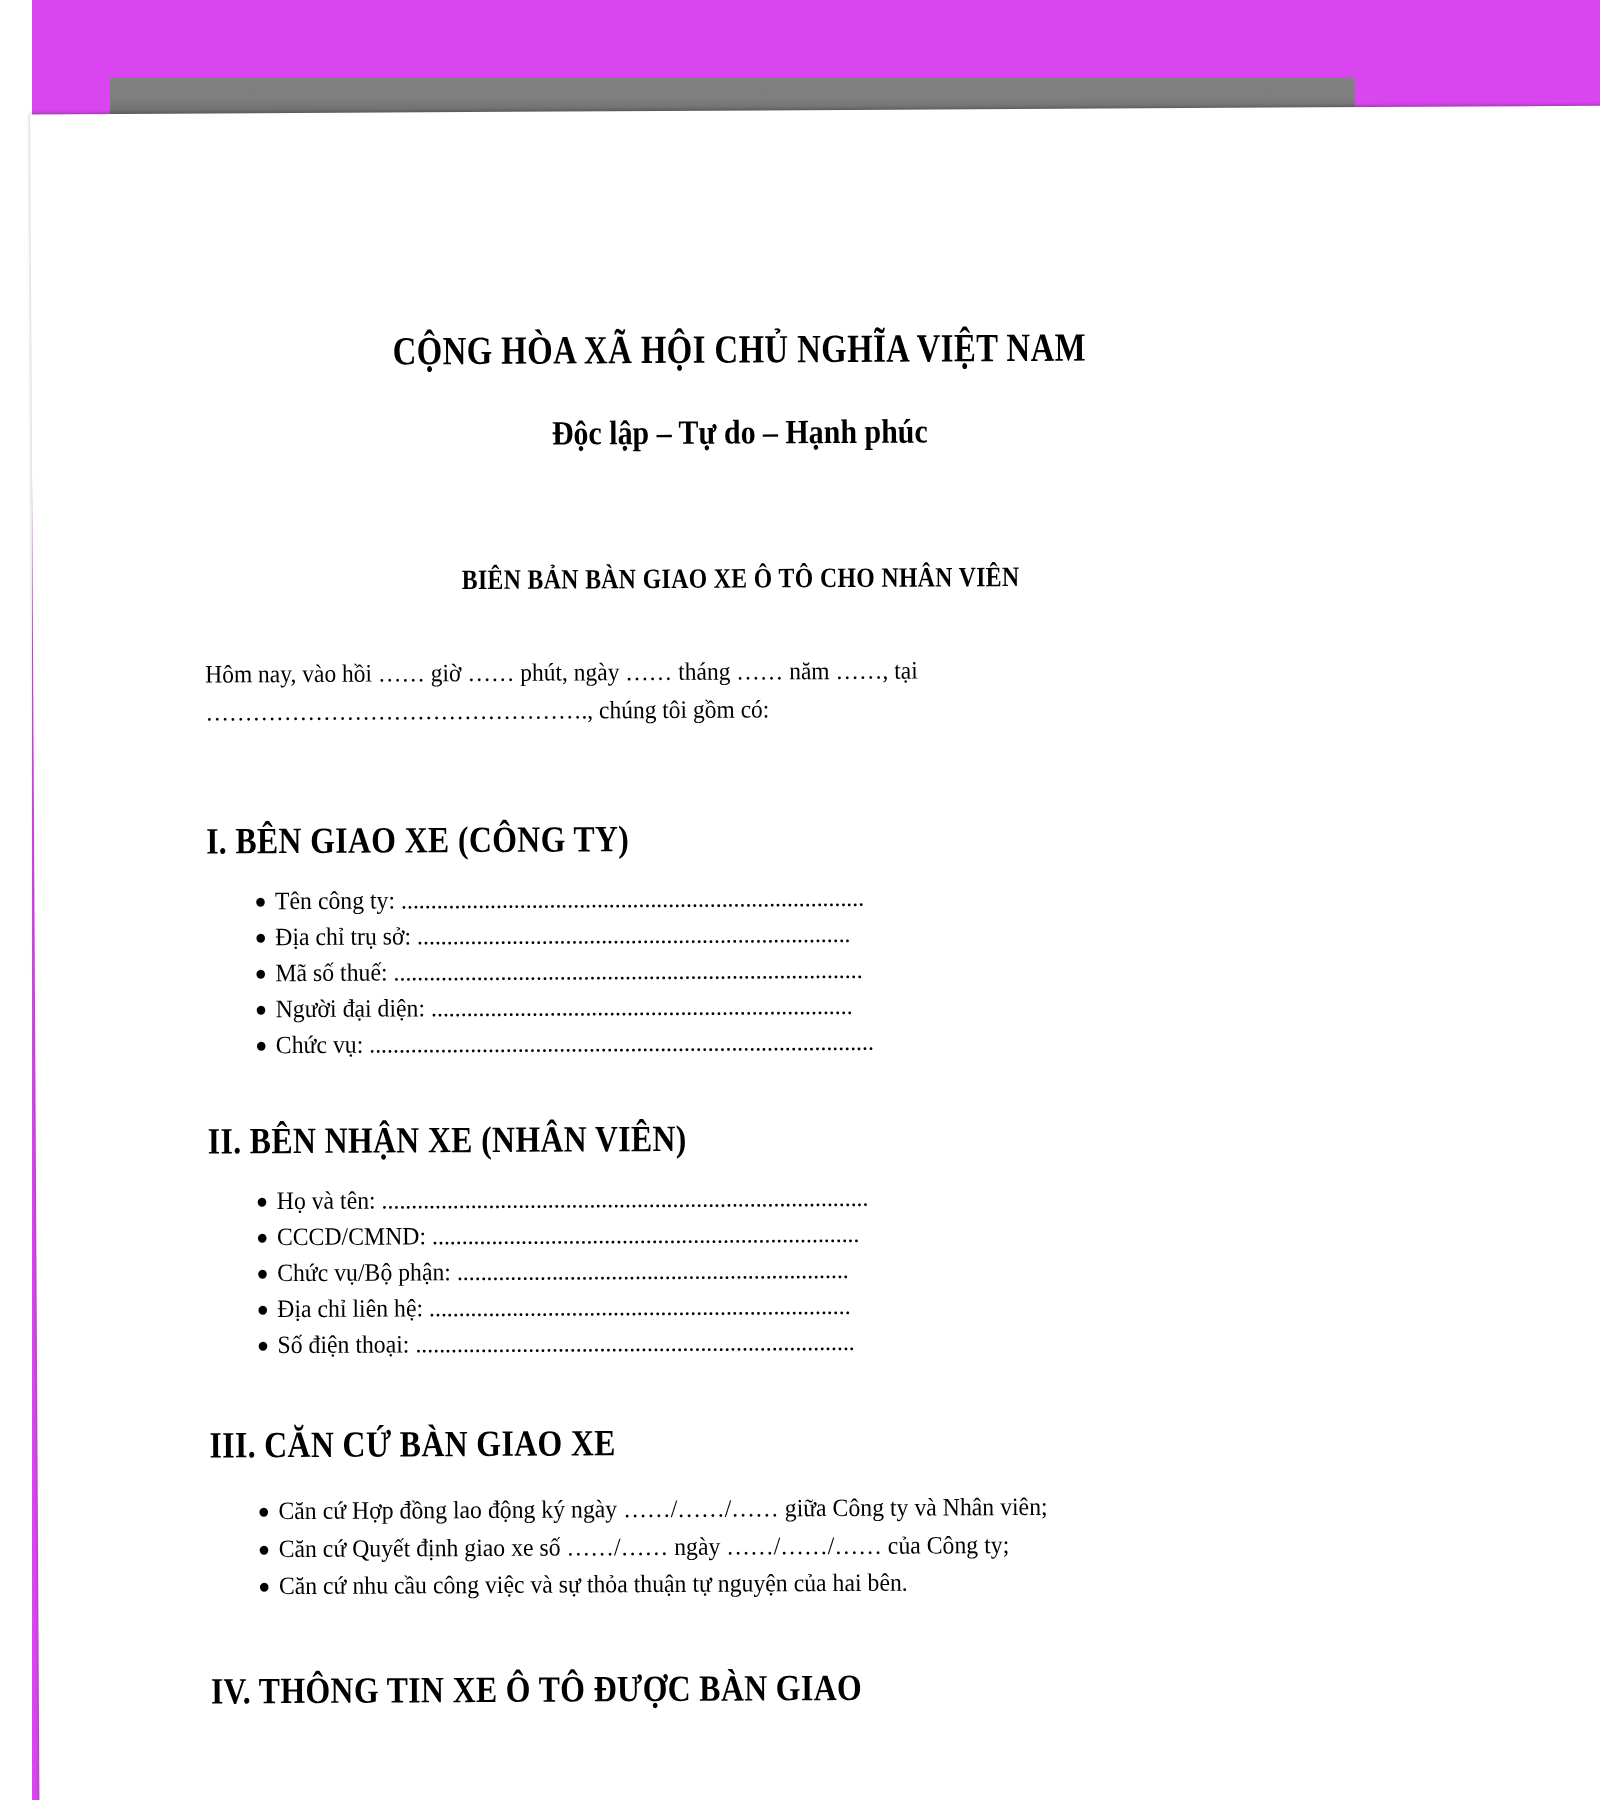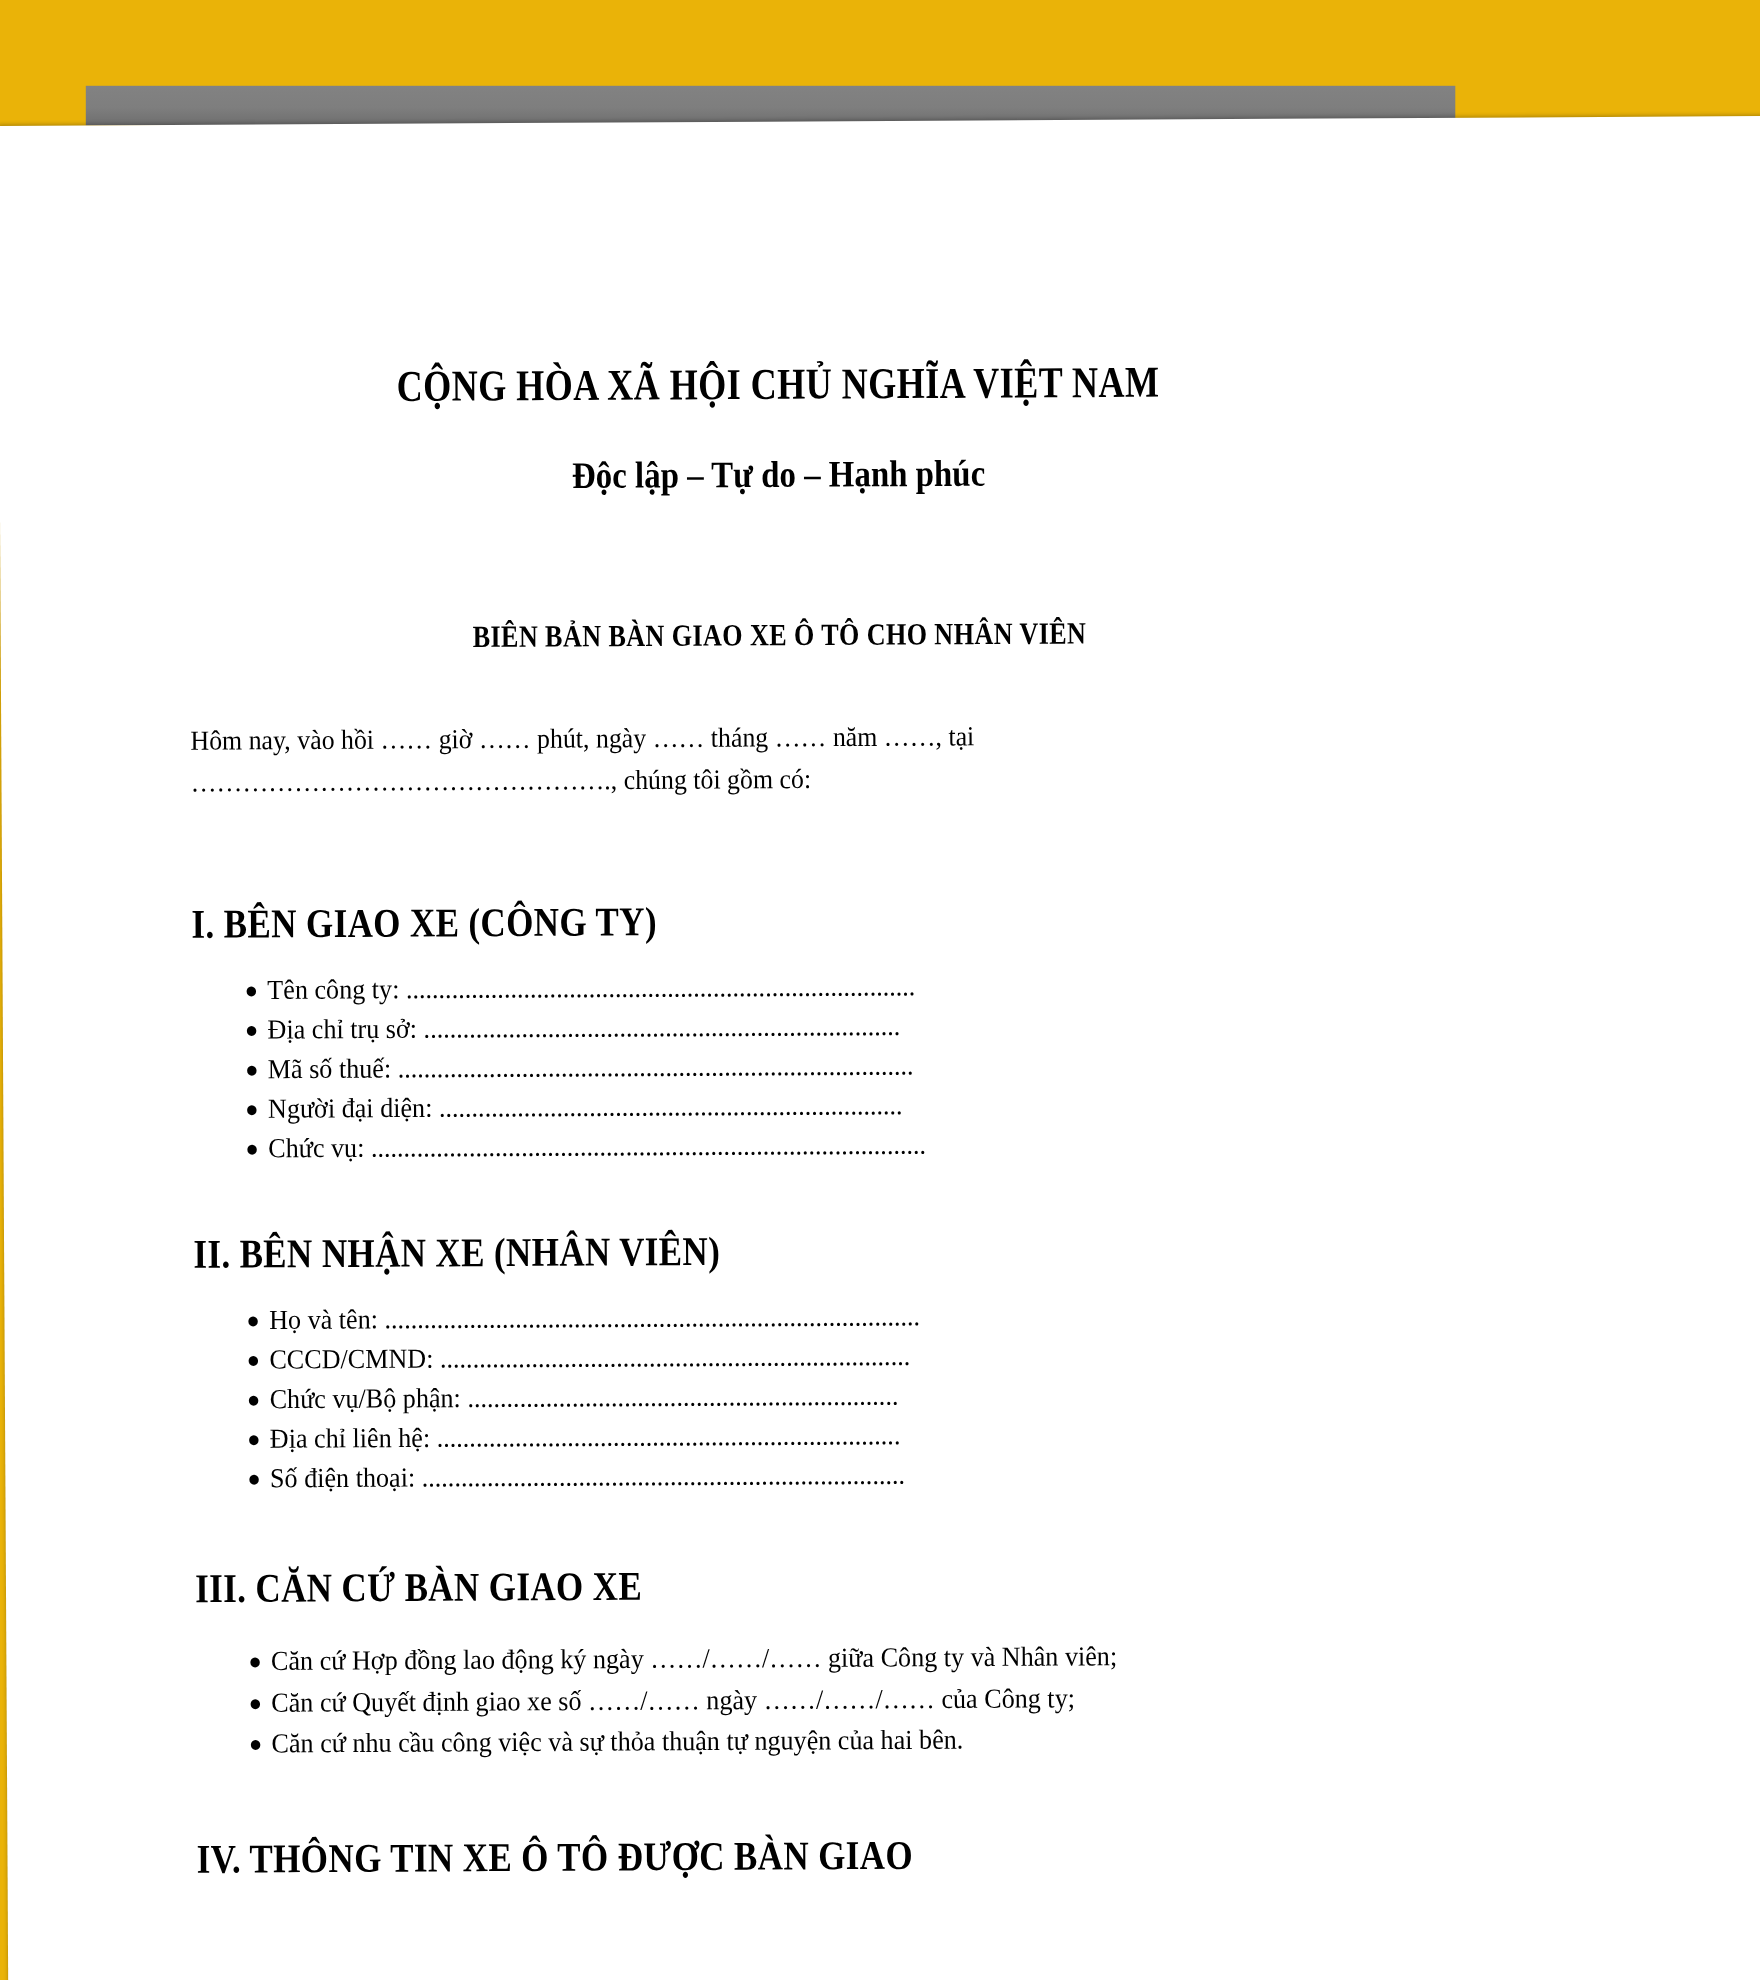--- a/index.html
+++ b/index.html
@@ -7,21 +7,22 @@
     width:1600px;height:1800px;
     background:#ffffff;
     font-family:"Liberation Serif","DejaVu Serif",serif;
     overflow:hidden;
     position:relative;
   }
 
   
   #viewer{
     position:absolute;inset:0;
-    background:#eab308;
+    background:#d946ef;
+    margin-left:32px;
   }
 
   
   #toolbar-strip{
     position:absolute;
     left:78px;top:78px;
     width:1245px;height:36px;
     background:linear-gradient(180deg,#828282 0%,#7e7e7e 55%,#6e6e6e 100%);
   }
 

